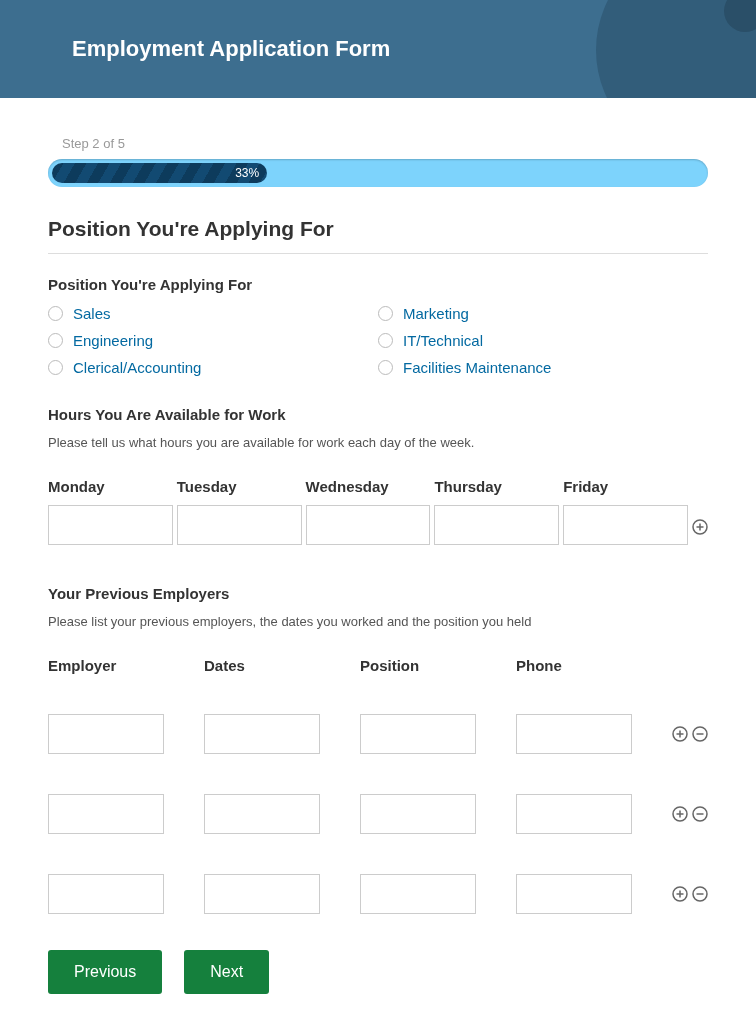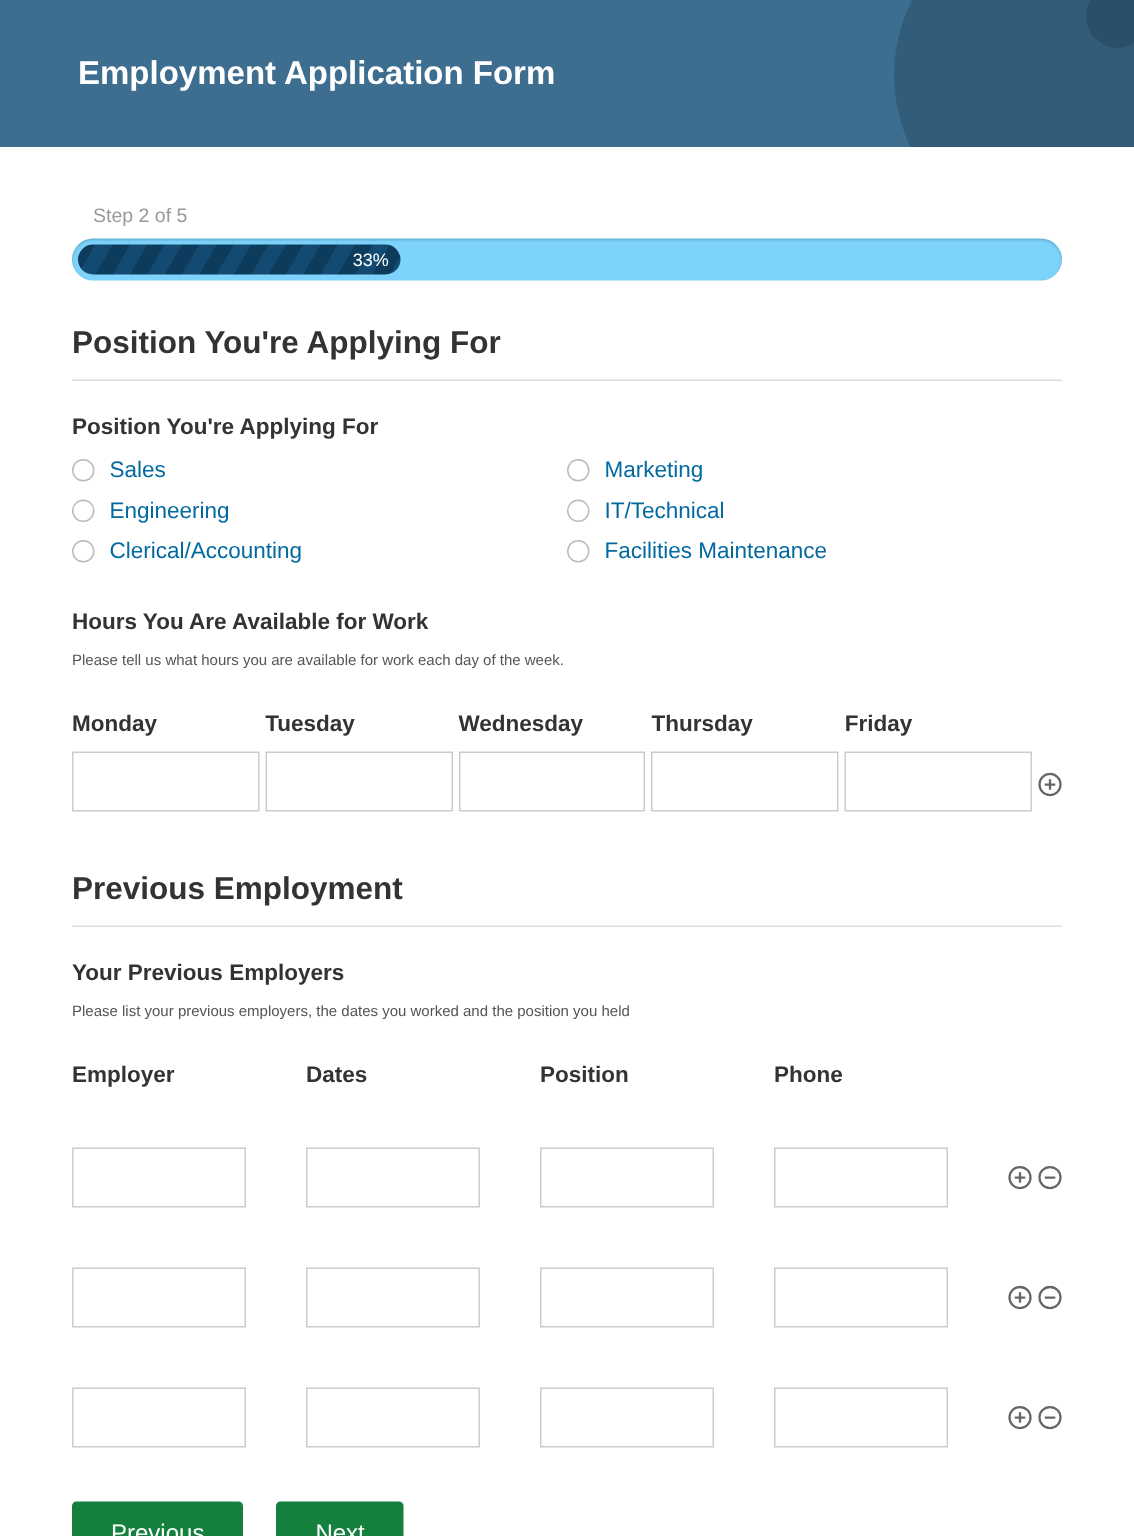--- a/index.html
+++ b/index.html
@@ -4,21 +4,21 @@
   <style>
     * { margin: 0; padding: 0; box-sizing: border-box; }
     body {
       font-family: -apple-system, BlinkMacSystemFont, "Segoe UI", Helvetica, Arial, sans-serif;
       background: #fff;
       width: 756px;
       color: #333;
     }
     .header {
       background: #3d6e8f;
-      padding: 36px 52px;
+      padding: 36px 72px;
       position: relative;
       overflow: hidden;
     }
     .header-title {
       color: #fff;
       font-size: 22px;
       font-weight: 700;
     }
     .planet {
       position: absolute;
@@ -68,21 +68,21 @@
       margin-bottom: 22px;
       color: #333;
     }
     .field-label {
       font-size: 15px;
       font-weight: 700;
       margin-bottom: 12px;
       color: #333;
     }
     .help-text {
-      font-size: 10px;
+      font-size: 13px;
       color: #555;
       margin-bottom: 28px;
     }
     .radio-grid {
       display: grid;
       grid-template-columns: 1fr 1fr;
       row-gap: 10px;
       margin-bottom: 30px;
     }
     .radio-item {
@@ -222,21 +222,20 @@
         <svg class="ctl-icon" viewBox="0 0 16 16">
           <circle cx="8" cy="8" r="7" fill="none" stroke="currentColor" stroke-width="1.5"></circle>
           <line x1="8" y1="4.5" x2="8" y2="11.5" stroke="currentColor" stroke-width="1.5"></line>
           <line x1="4.5" y1="8" x2="11.5" y2="8" stroke="currentColor" stroke-width="1.5"></line>
         </svg>
       </div>
   </div>
 
   <div class="section-gap"></div>
 
-  <div class="section-title">Previous Employment</div>
   <div class="field-label">Your Previous Employers</div>
   <div class="help-text">Please list your previous employers, the dates you worked and the position you held</div>
 
   <div class="emp-grid">
     <div class="col-label">Employer</div>
     <div class="col-label">Dates</div>
     <div class="col-label">Position</div>
     <div class="col-label">Phone</div>
     <div></div>
 

